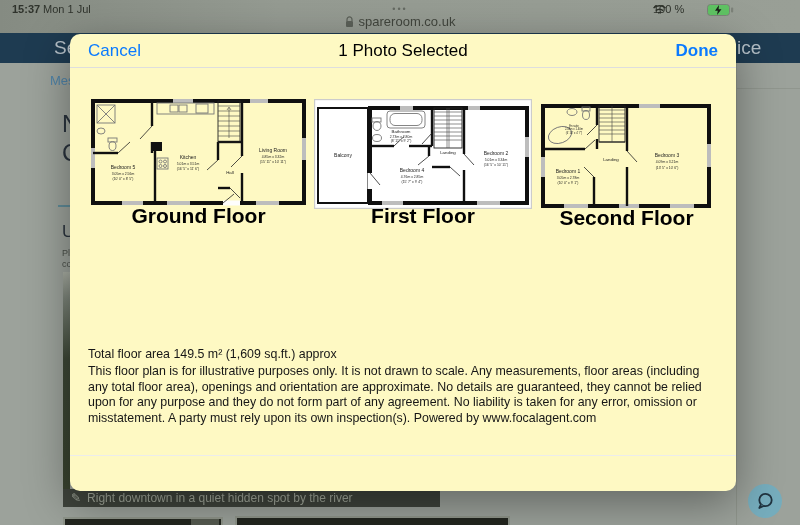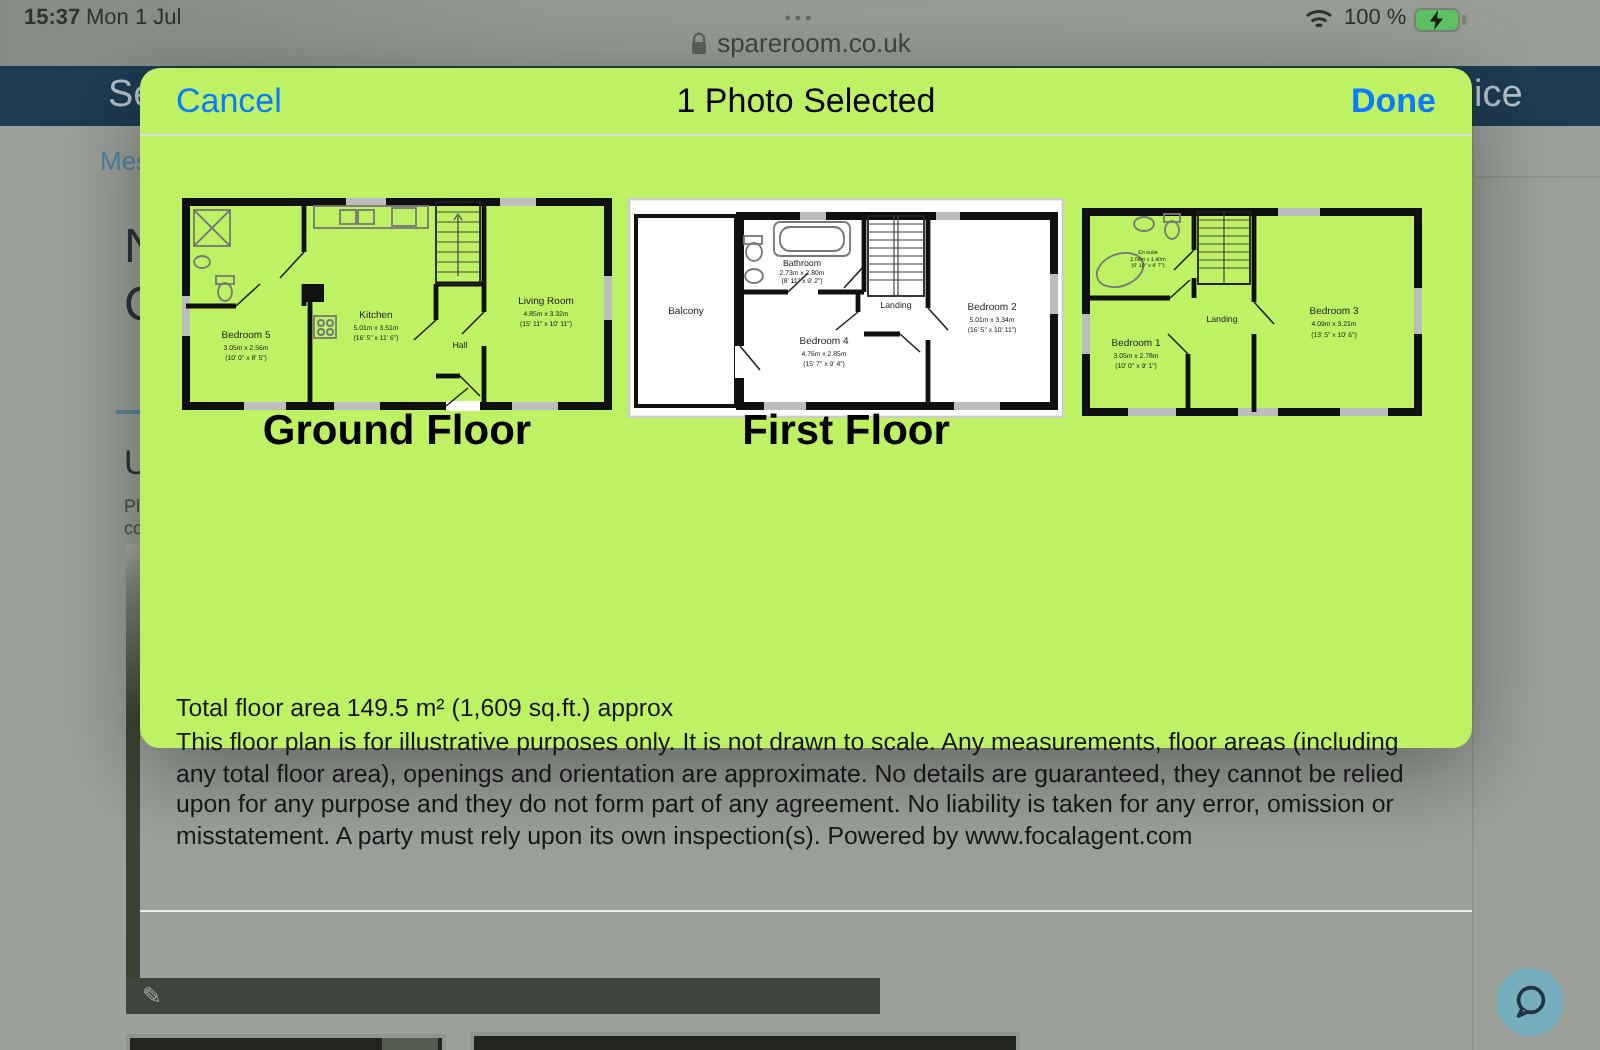--- a/index.html
+++ b/index.html
@@ -25,21 +25,21 @@
   .photostrip{left:63px;top:272px;width:7px;height:217px;
     background:linear-gradient(#a9aea3,#7d857a 12%,#3d4736 40%,#39432f);}
   .caption{left:63px;top:489px;width:377px;height:18px;background:#3f443c;
     color:#a2a89b;font-size:12px;line-height:18px;display:flex;gap:6px;
     padding-left:8px;box-sizing:border-box;white-space:nowrap;overflow:hidden;}
   .thumb{background:#23261f;border:2px solid #8f958a;border-bottom:none;}
   .chatbtn{left:748px;top:484px;width:34px;height:34px;border-radius:50%;
     background:#76adbd;display:flex;align-items:center;justify-content:center;}
 
   
-  .modal{left:70px;top:34px;width:666px;height:340px;background:#bef264;
+  .modal{left:70px;top:34px;width:666px;height:457px;background:#fef9c3;
     border-radius:10px;box-shadow:0 12px 45px rgba(0,0,0,.38);z-index:5;}
   .mhead{left:0;top:0;width:666px;height:33px;border-bottom:1px solid #dedede;}
   .cancel{left:18px;top:0;line-height:33px;font-size:17px;color:#0a7aff;cursor:pointer;}
   .mtitle{left:0;top:0;width:666px;text-align:center;line-height:33px;
           font-size:17px;font-weight:400;color:#000;}
   .done{right:18px;top:0;line-height:33px;font-size:17px;font-weight:700;color:#0a7aff;cursor:pointer;}
   .ftitle{font-size:21px;font-weight:700;color:#000;text-align:center;}
   .areanote{left:18px;top:313px;font-size:12.4px;color:#161616;}
   .disclaim{left:18px;top:330px;width:632px;font-size:12.4px;line-height:15.6px;color:#161616;}
   .footline{left:0;top:421px;width:666px;height:1px;background:#ececec;}
@@ -74,21 +74,21 @@
         <path d="M2 5 V3.4 a2.5 2.5 0 0 1 5 0 V5" stroke="#5c6159" stroke-width="1.2" fill="none"></path>
         <rect x="1" y="5" width="7" height="6" rx="1" fill="#5c6159"></rect>
       </svg>
       <span>spareroom.co.uk</span>
     </div>
     <svg class="abs" style="left:652px;top:4px;" width="15" height="11" viewBox="0 0 15 11">
       <path d="M1.5 4 a9 9 0 0 1 12 0" stroke="#2f332c" stroke-width="1.5" fill="none"></path>
       <path d="M3.8 6.6 a6 6 0 0 1 7.4 0" stroke="#2f332c" stroke-width="1.5" fill="none"></path>
       <path d="M6 9 a2.8 2.8 0 0 1 3 0" stroke="#2f332c" stroke-width="1.6" fill="none"></path>
     </svg>
-    <span class="abs st-text" style="left:672px;">100 %</span>
+    <span class="abs st-text" style="left:653px;">100 %</span>
     <svg class="abs" style="left:707px;top:4px;" width="27" height="12" viewBox="0 0 27 12">
       <rect x="0.5" y="0.5" width="22" height="11" rx="3" fill="#5fc363" stroke="#7c8279"></rect>
       <rect x="24" y="3.5" width="2.2" height="5" rx="1" fill="#7c8279"></rect>
       <polygon points="12,1 8,6.7 10.8,6.7 10,11 14.5,5.3 11.6,5.3" fill="#1c1f1a"></polygon>
     </svg>
   </div>
 
   <div class="abs navbar">
     <span class="abs navfrag" style="left:54px;">Se</span>
     <span class="abs navfrag" style="left:737px;">ice</span>
@@ -99,20 +99,21 @@
   <div class="abs" style="left:58px;top:205px;width:12px;height:2px;background:#5f8b98;"></div>
   <span class="abs pagefrag" style="left:62px;top:222px;font-size:17px;">U</span>
   <span class="abs" style="left:62px;top:248px;font-size:9px;color:#4a4f48;">Pl</span>
   <span class="abs" style="left:62px;top:259px;font-size:9px;color:#4a4f48;">co</span>
   <div class="abs vline"></div>
   <div class="abs hline"></div>
   <div class="abs photostrip"></div>
 
   <div class="abs caption">
     <span>✎</span>
+    <span>Right downtown in a quiet hidden spot by the river</span>
   </div>
   <div class="abs thumb" style="left:63px;top:517px;width:156px;height:8px;">
     <div class="abs" style="right:2px;top:0;width:28px;height:8px;background:#565b50;"></div>
   </div>
   <div class="abs thumb" style="left:235px;top:516px;width:271px;height:9px;"></div>
 
   <div class="abs chatbtn">
     <svg width="20" height="20" viewBox="0 0 20 20">
       <circle cx="10.5" cy="9" r="6.2" stroke="#20333f" stroke-width="1.8" fill="none"></circle>
       <path d="M6 13.5 L4.3 17 L8.6 15" stroke="#20333f" stroke-width="1.8" fill="#76adbd" stroke-linejoin="round"></path>
@@ -315,19 +316,20 @@
         <text x="29" y="80" class="rd">3.05m x 2.78m</text>
         <text x="29" y="85" class="rd">(10' 0" x 9' 1")</text>
         <text x="128" y="58" class="rn">Bedroom 3</text>
         <text x="128" y="64" class="rd">4.09m x 3.21m</text>
         <text x="128" y="69.5" class="rd">(13' 5" x 10' 6")</text>
       </svg>
     </div>
 
     <div class="abs ftitle" style="left:244px;top:170px;width:218px;">First Floor</div>
     <div class="abs ftitle" style="left:20px;top:170px;width:217px;">Ground Floor</div>
+    <div class="abs ftitle" style="left:469px;top:172px;width:175px;">Second Floor</div>
 
     <div class="abs areanote">Total floor area 149.5 m² (1,609 sq.ft.) approx</div>
     <div class="abs disclaim">This floor plan is for illustrative purposes only. It is not drawn to scale. Any measurements, floor areas (including any total floor area), openings and orientation are approximate. No details are guaranteed, they cannot be relied upon for any purpose and they do not form part of any agreement. No liability is taken for any error, omission or misstatement. A party must rely upon its own inspection(s). Powered by www.focalagent.com</div>
     <div class="abs footline"></div>
   </div>
 
 </div>
 
 </body></html>

